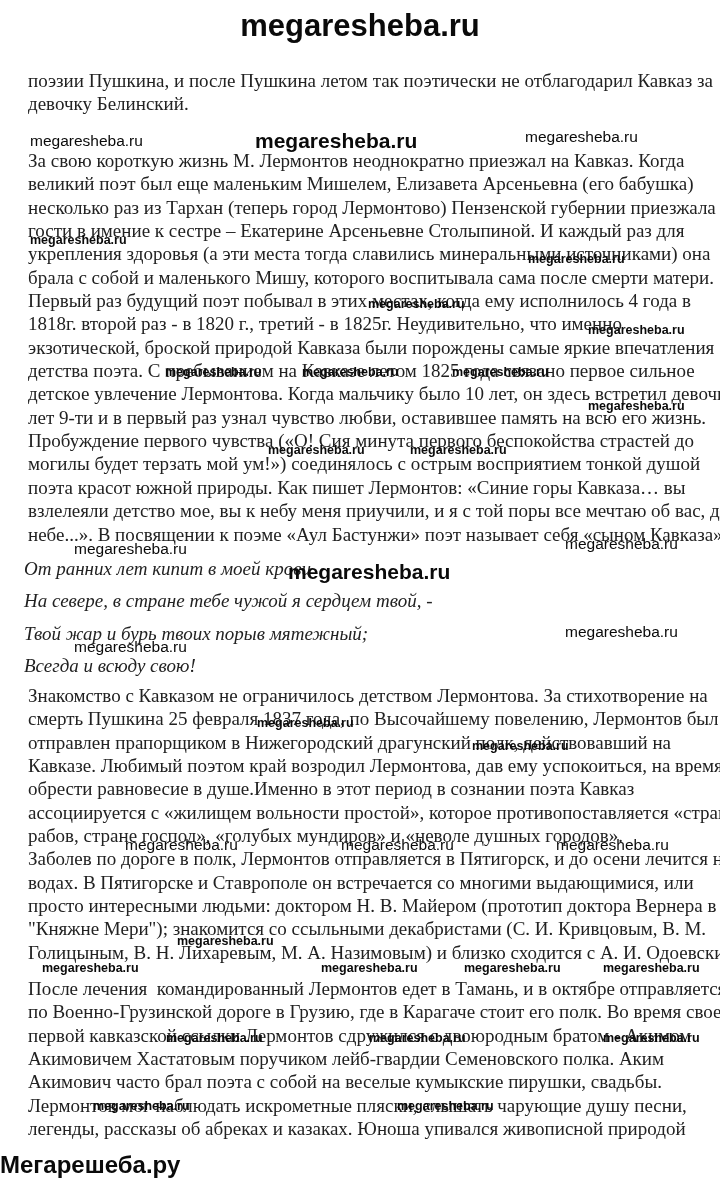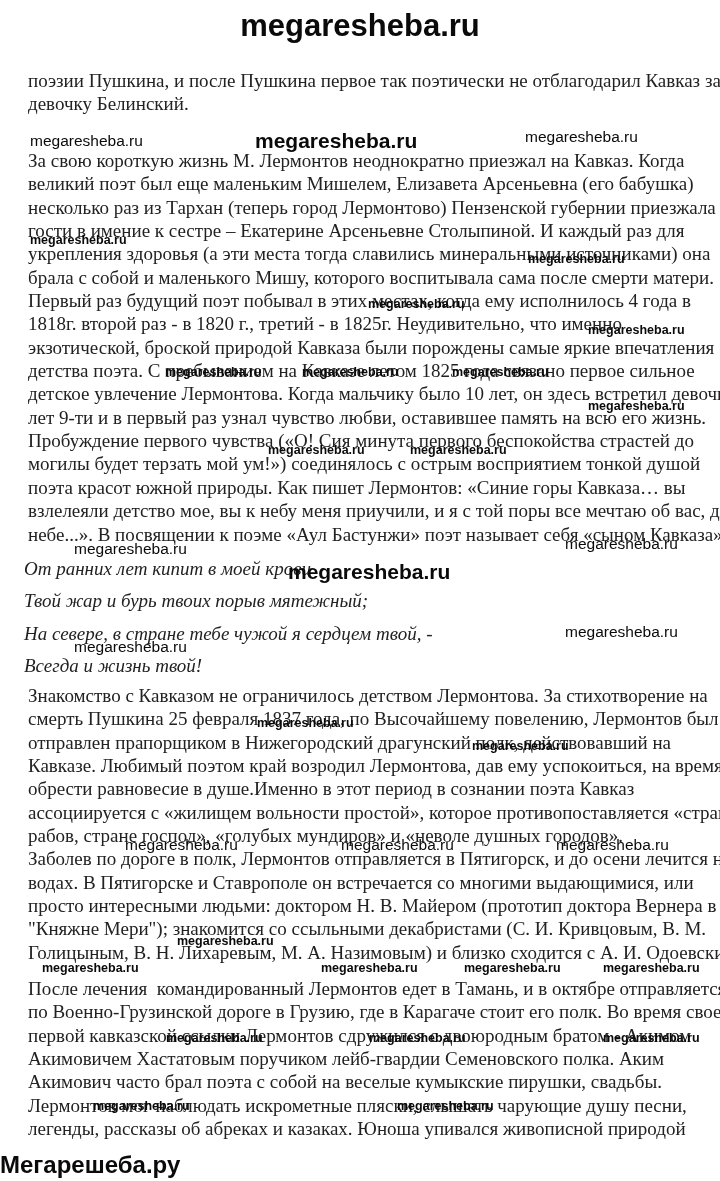--- a/index.html
+++ b/index.html
@@ -36,21 +36,21 @@
   #block-5 { top:969px; }
 </style>
 </head>
 <body>
 
 <div class="page">
 
   <div class="wm wm-header">megaresheba.ru</div>
 
   <section id="block-1" class="block">
-      <div class="line">поэзии Пушкина, и после Пушкина первое так поэтически не отблагодарил Кавказ за</div>
+      <div class="line">поэзии Пушкина, и после Пушкина летом так поэтически не отблагодарил Кавказ за</div>
       <div class="line">девочку Белинский.</div>
     </section>
   <section id="block-2" class="block">
       <div class="line">За свою короткую жизнь М. Лермонтов неоднократно приезжал на Кавказ. Когда</div>
       <div class="line">великий поэт был еще маленьким Мишелем, Елизавета Арсеньевна (его бабушка)</div>
       <div class="line">несколько раз из Тархан (теперь город Лермонтово) Пензенской губернии приезжала в</div>
       <div class="line">гости в имение к сестре – Екатерине Арсеньевне Столыпиной. И каждый раз для</div>
       <div class="line">укрепления здоровья (а эти места тогда славились минеральными источниками) она</div>
       <div class="line">брала с собой и маленького Мишу, которого воспитывала сама после смерти матери.</div>
       <div class="line">Первый раз будущий поэт побывал в этих местах, когда ему исполнилось 4 года в</div>
@@ -60,23 +60,23 @@
       <div class="line">детское увлечение Лермонтова. Когда мальчику было 10 лет, он здесь встретил девочку</div>
       <div class="line">лет 9-ти и в первый раз узнал чувство любви, оставившее память на всю его жизнь.</div>
       <div class="line">Пробуждение первого чувства («О! Сия минута первого беспокойства страстей до</div>
       <div class="line">могилы будет терзать мой ум!») соединялось с острым восприятием тонкой душой</div>
       <div class="line">поэта красот южной природы. Как пишет Лермонтов: «Синие горы Кавказа… вы</div>
       <div class="line">взлелеяли детство мое, вы к небу меня приучили, и я с той поры все мечтаю об вас, да о</div>
       <div class="line">небе...». В посвящении к поэме «Аул Бастунжи» поэт называет себя «сыном Кавказа»:</div>
     </section>
   <section id="block-3" class="block poem">
       <div class="line">От ранних лет кипит в моей крови</div>
+      <div class="line">На севере, в стране тебе чужой я сердцем твой, -</div>
       <div class="line">Твой жар и бурь твоих порыв мятежный;</div>
-      <div class="line">На севере, в стране тебе чужой я сердцем твой, -</div>
-      <div class="line">Всегда и жизнь твой!</div>
+      <div class="line">Всегда и всюду свою!</div>
     </section>
   <section id="block-4" class="block">
       <div class="line">Знакомство с Кавказом не ограничилось детством Лермонтова. За стихотворение на</div>
       <div class="line">смерть Пушкина 25 февраля 1837 года, по Высочайшему повелению, Лермонтов был</div>
       <div class="line">отправлен прапорщиком в Нижегородский драгунский полк, действовавший на</div>
       <div class="line">Кавказе. Любимый поэтом край возродил Лермонтова, дав ему успокоиться, на время</div>
       <div class="line">обрести равновесие в душе.Именно в этот период в сознании поэта Кавказ</div>
       <div class="line">ассоциируется с «жилищем вольности простой», которое противопоставляется «стране</div>
       <div class="line">рабов, стране господ», «голубых мундиров» и «неволе душных городов».</div>
       <div class="line">Заболев по дороге в полк, Лермонтов отправляется в Пятигорск, и до осени лечится на</div>

